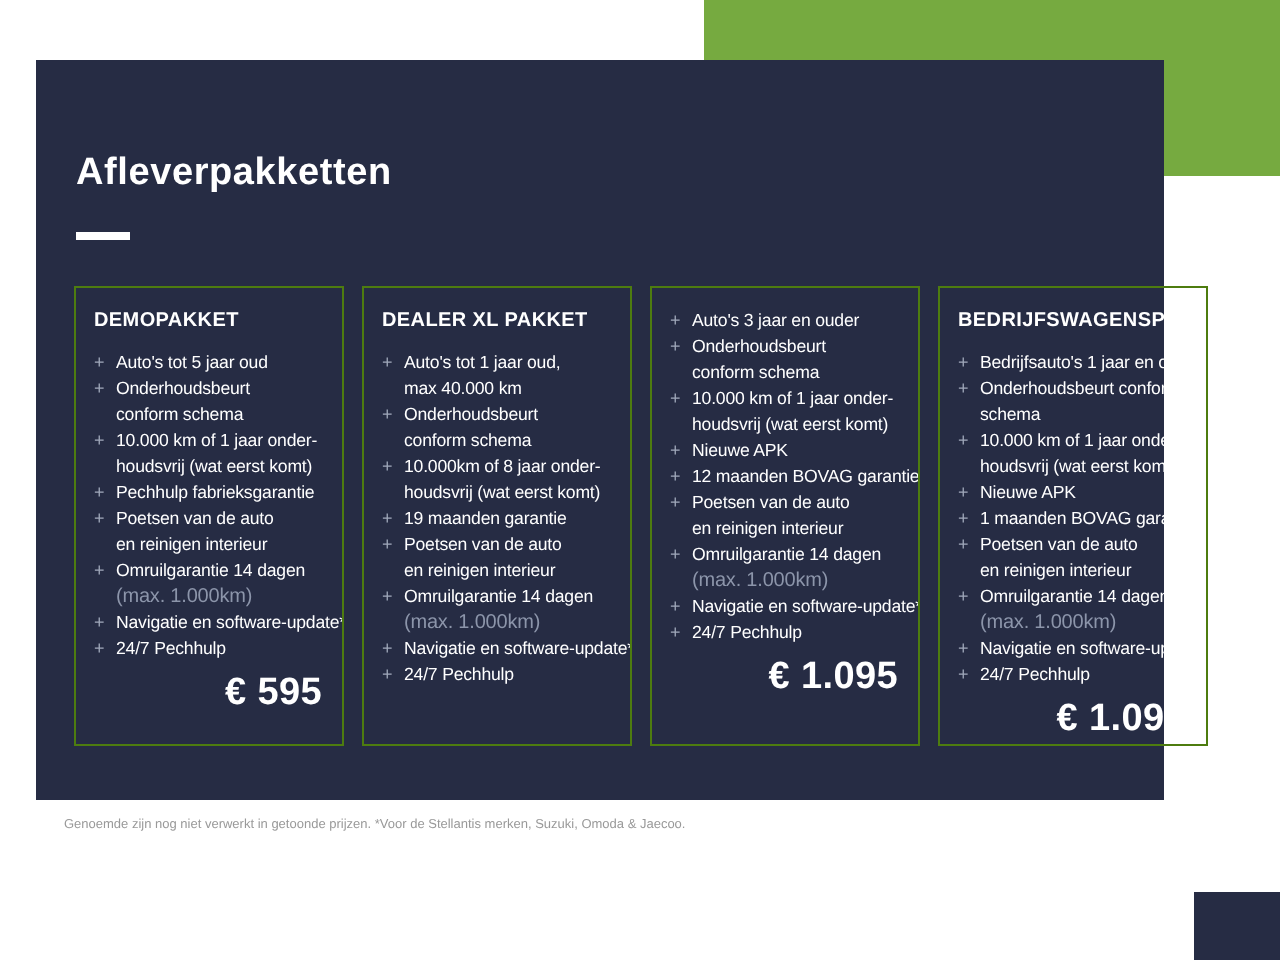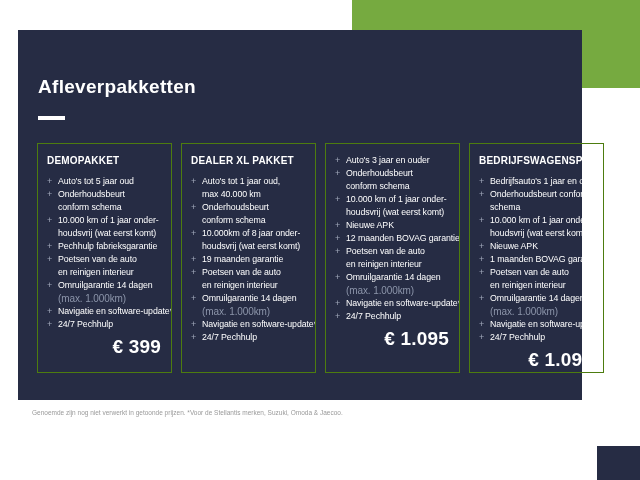--- a/index.html
+++ b/index.html
@@ -84,21 +84,21 @@
     <span class="item-text">Navigatie en software-update*</span>
 
   </li>
 
   <li class="item">
     <span class="plus">+</span>
     <span class="item-text">24/7 Pechhulp</span>
 
   </li>
 </ul>
-    <div class="price">€ 399</div>
+    <div class="price">€ 595</div>
   </section>
 
   <section class="card">
     <h2 class="card-title">DEALER XL PAKKET</h2>
     <ul class="items">
   <li class="item">
     <span class="plus">+</span>
     <span class="item-text">Auto's tot 1 jaar oud,
 max 40.000 km</span>
 

